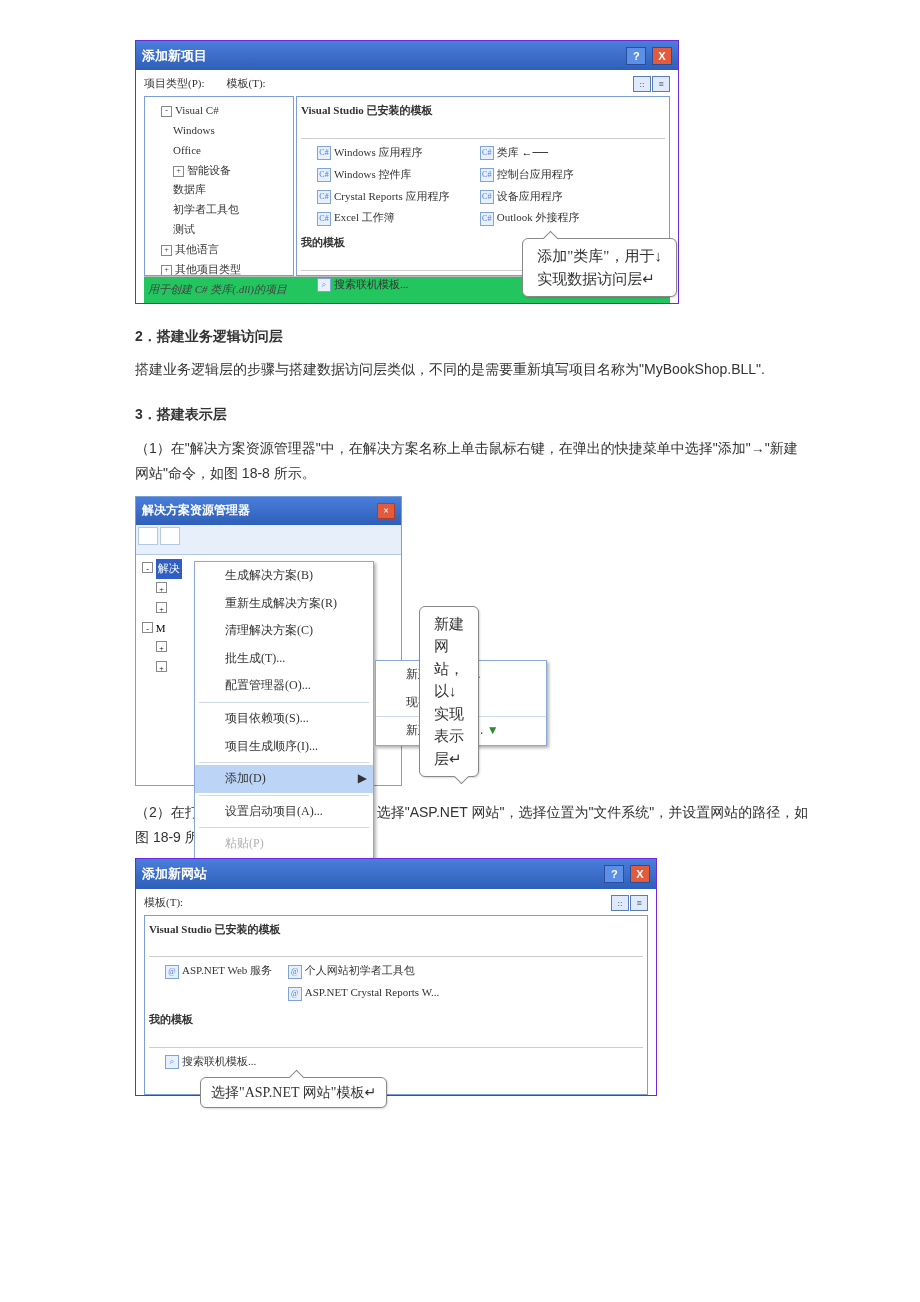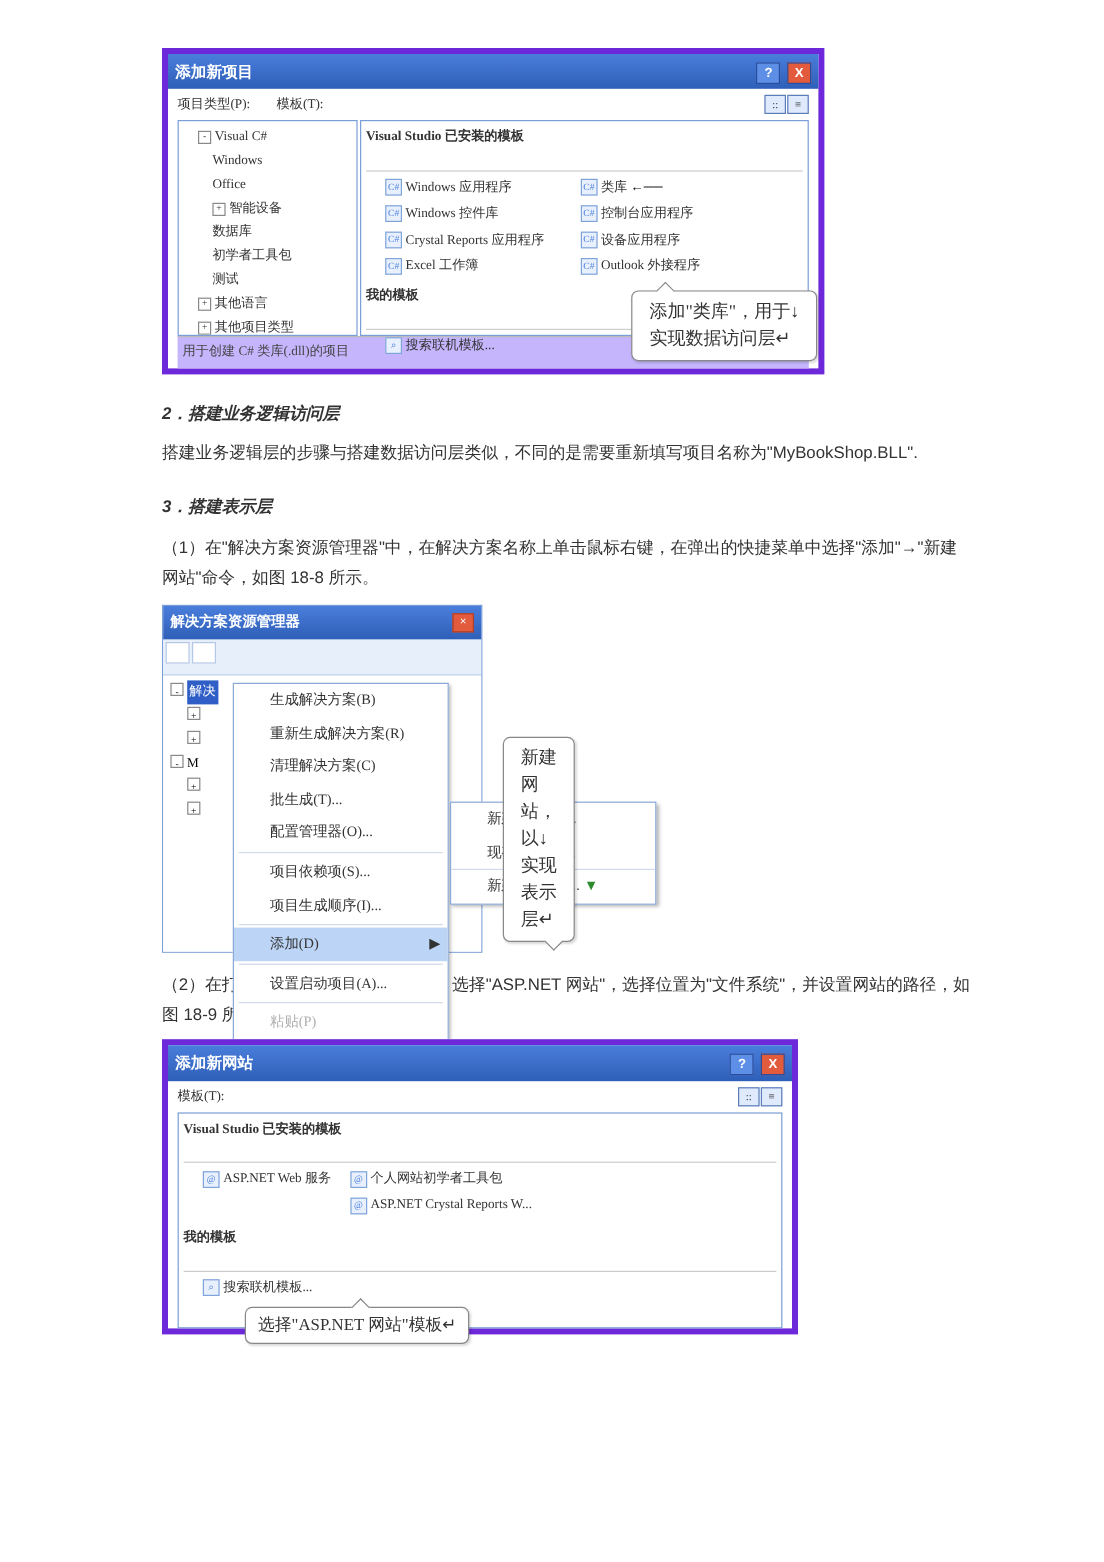--- a/index.html
+++ b/index.html
@@ -1,16 +1,16 @@
 <!DOCTYPE html>
 <html><head>
 <meta charset="utf-8">
 <style>
 body { font-family: "Microsoft YaHei", SimSun, Arial, sans-serif; background: #fff; color: #333; font-size: 14px; line-height: 1.8; margin:0; padding:40px 110px 40px 135px; width:920px; box-sizing:border-box;}
-.dialog { border: 5px solid #6d28d9; background:#fff; margin-bottom:14px; position:relative;}
+.dialog { border: 1px solid #6d28d9; background:#fff; margin-bottom:14px; position:relative;}
 .titlebar { background: linear-gradient(#4A7EDC,#2E5FB8);color:#fff;font-weight:bold;font-size:13px;padding:3px 6px;display:flex;justify-content:space-between;align-items:center;}
 .titlebar .btns span { display:inline-block;width:18px;height:16px;margin-left:2px;text-align:center;font-size:11px;line-height:16px;border:1px solid #2a4e9c;}
 .help-btn{background:#5E8FE6;color:#fff;}
 .close-btn{background:#E25B3C;color:#fff;}
 .dialog-body{padding:4px 8px 0 8px;font-size:11px;font-family:SimSun, serif;}
 .pane-label{font-size:11px;}
 .view-btns span{display:inline-block;width:16px;height:14px;border:1px solid #5a7cb8;margin-left:1px;background:#dfeafd;font-size:9px;text-align:center;line-height:14px;}
 .tree-pane{float:left;width:140px;height:170px;border:1px solid #7A9ED6;padding:4px;font-size:11px;overflow:hidden;margin-top:2px;}
 .tree-pane ul{list-style:none;margin:0;padding:0;}
 .tree-pane li{padding-left:12px;white-space:nowrap;}
@@ -18,22 +18,22 @@
 .template-pane{margin-left:152px;height:170px;border:1px solid #7A9ED6;padding:4px;font-size:11px;margin-top:2px;position:relative;}
 .template-pane .section-head{font-weight:bold;border-bottom:1px solid #ccc;padding-bottom:17px;margin-bottom:3px;}
 .template-pane .col{display:inline-block;vertical-align:top;width:160px;}
 .template-item{display:block;padding:1px 16px;white-space:nowrap;}
 .template-item .ico{display:inline-block;width:12px;height:12px;border:1px solid #7fa4d9;background:#e8f0fd;margin-right:3px;vertical-align:middle;font-size:8px;line-height:12px;text-align:center;color:#4a7edc;}
 .arrow-left{color:#000;font-weight:bold;}
 .callout{position:absolute;background:#fff;border:1px solid #888;border-radius:6px;padding:6px 14px;font-size:15px;font-family:SimSun, serif;line-height:1.5;box-shadow:1px 1px 2px rgba(0,0,0,.15);}
 .callout::before{content:"";position:absolute;width:10px;height:10px;background:#fff;border-left:1px solid #888;border-top:1px solid #888;transform:rotate(45deg);}
 .dlg1 .callout{right:-8px;bottom:-22px;}
 .dlg1 .callout::before{left:22px;top:-6px;}
-.status-bar{clear:both;font-size:11px;color:#444;padding:3px 4px;border-top:1px solid #bbb;background:#c4b5fd;}
-.heading{font-weight:bold;margin:20px 0 6px;font-style:italic;}
+.status-bar{clear:both;font-size:11px;color:#444;padding:3px 4px;border-top:1px solid #bbb;background:#22c55e;font-style:italic;}
+.heading{font-weight:bold;margin:20px 0 6px;}
 p{margin:8px 0;}
 
 .sol-wrap{margin:10px 0 14px;}
 .sol-explorer{width:265px;border:1px solid #7A9ED6;font-size:12px;font-family:SimSun;display:inline-block;vertical-align:top;}
 .sol-explorer .titlebar{font-size:12px;}
 .sol-tool{background:#e7effa;padding:2px;border-bottom:1px solid #b4c7e6;}
 .sol-tool span{display:inline-block;width:18px;height:16px;border:1px solid #b4c7e6;margin-right:2px;background:#fff;}
 .sol-body{height:230px;background:#fff;position:relative;}
 .menu{position:absolute;left:58px;top:6px;width:178px;background:#fff;border:1px solid #8aa8d8;font-size:12px;box-shadow:2px 2px 3px rgba(0,0,0,.3);}
 .menu-item{padding:3px 10px 3px 30px;white-space:nowrap;position:relative;}

